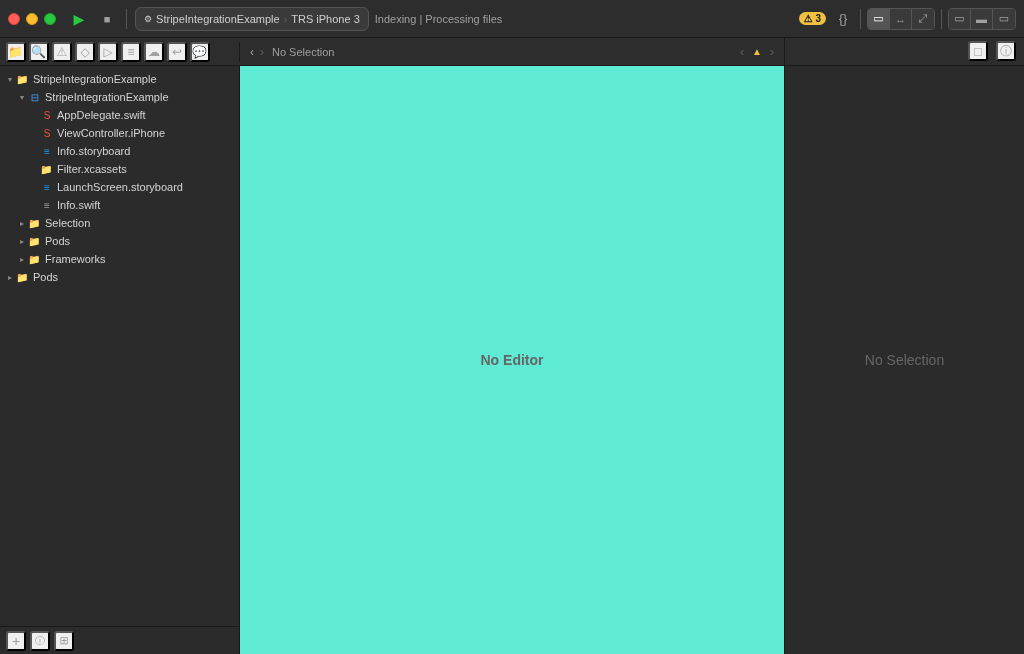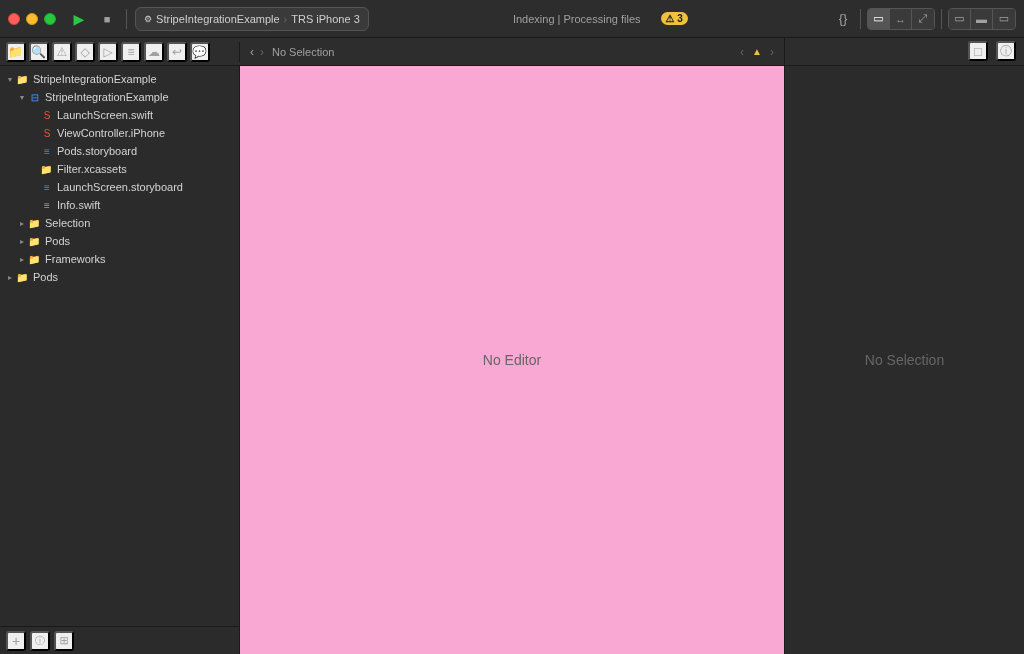--- a/index.html
+++ b/index.html
@@ -72,21 +72,21 @@
       height: 24px;
       color: #d0d0d0;
       font-size: 11px;
       cursor: pointer;
     }
 
     .status-bar-center {
       flex: 1;
       display: flex;
       align-items: center;
-      justify-content: center;
+      justify-content: space-between;
       gap: 20px;
     }
 
     .status-text {
       color: #a0a0a0;
       font-size: 11px;
     }
 
     .warning-badge {
       background: #f0c040;
@@ -233,25 +233,26 @@
       border-radius: 4px;
       color: #a0a0a0;
       padding: 2px 6px;
       font-size: 10px;
       height: 18px;
     }
 
     
     .editor-area {
       flex: 1;
-      background: #f9a8d4;
+      background: #5eead4;
       display: flex;
       align-items: center;
       justify-content: center;
       position: relative;
+      font-weight: bold;
     }
 
     .no-editor-text {
       color: #666;
       font-size: 14px;
     }
 
     .no-selection-text {
       color: #666;
       font-size: 14px;
@@ -407,33 +408,33 @@
 
       <div class="tree-item" style="padding-left:16px;">
         <span class="disclosure-triangle open"></span>
         <span class="file-icon" style="color:#4a9eff; font-size:10px;">⊟</span>
         <span class="item-label">StripeIntegrationExample</span>
       </div>
 
       <div class="tree-item" style="padding-left:28px;">
         <span class="disclosure-triangle leaf"></span>
         <span class="file-icon swift-icon">S</span>
-        <span class="item-label">LaunchScreen.swift</span>
+        <span class="item-label">AppDelegate.swift</span>
       </div>
 
       <div class="tree-item" style="padding-left:28px;">
         <span class="disclosure-triangle leaf"></span>
         <span class="file-icon swift-icon">S</span>
         <span class="item-label">ViewController.iPhone</span>
       </div>
 
       <div class="tree-item" style="padding-left:28px;">
         <span class="disclosure-triangle leaf"></span>
         <span class="file-icon storyboard-icon">≡</span>
-        <span class="item-label">Pods.storyboard</span>
+        <span class="item-label">Info.storyboard</span>
       </div>
 
       <div class="tree-item" style="padding-left:28px;">
         <span class="disclosure-triangle leaf"></span>
         <span class="file-icon folder-icon">📁</span>
         <span class="item-label">Filter.xcassets</span>
       </div>
 
       <div class="tree-item" style="padding-left:28px;">
         <span class="disclosure-triangle leaf"></span>

